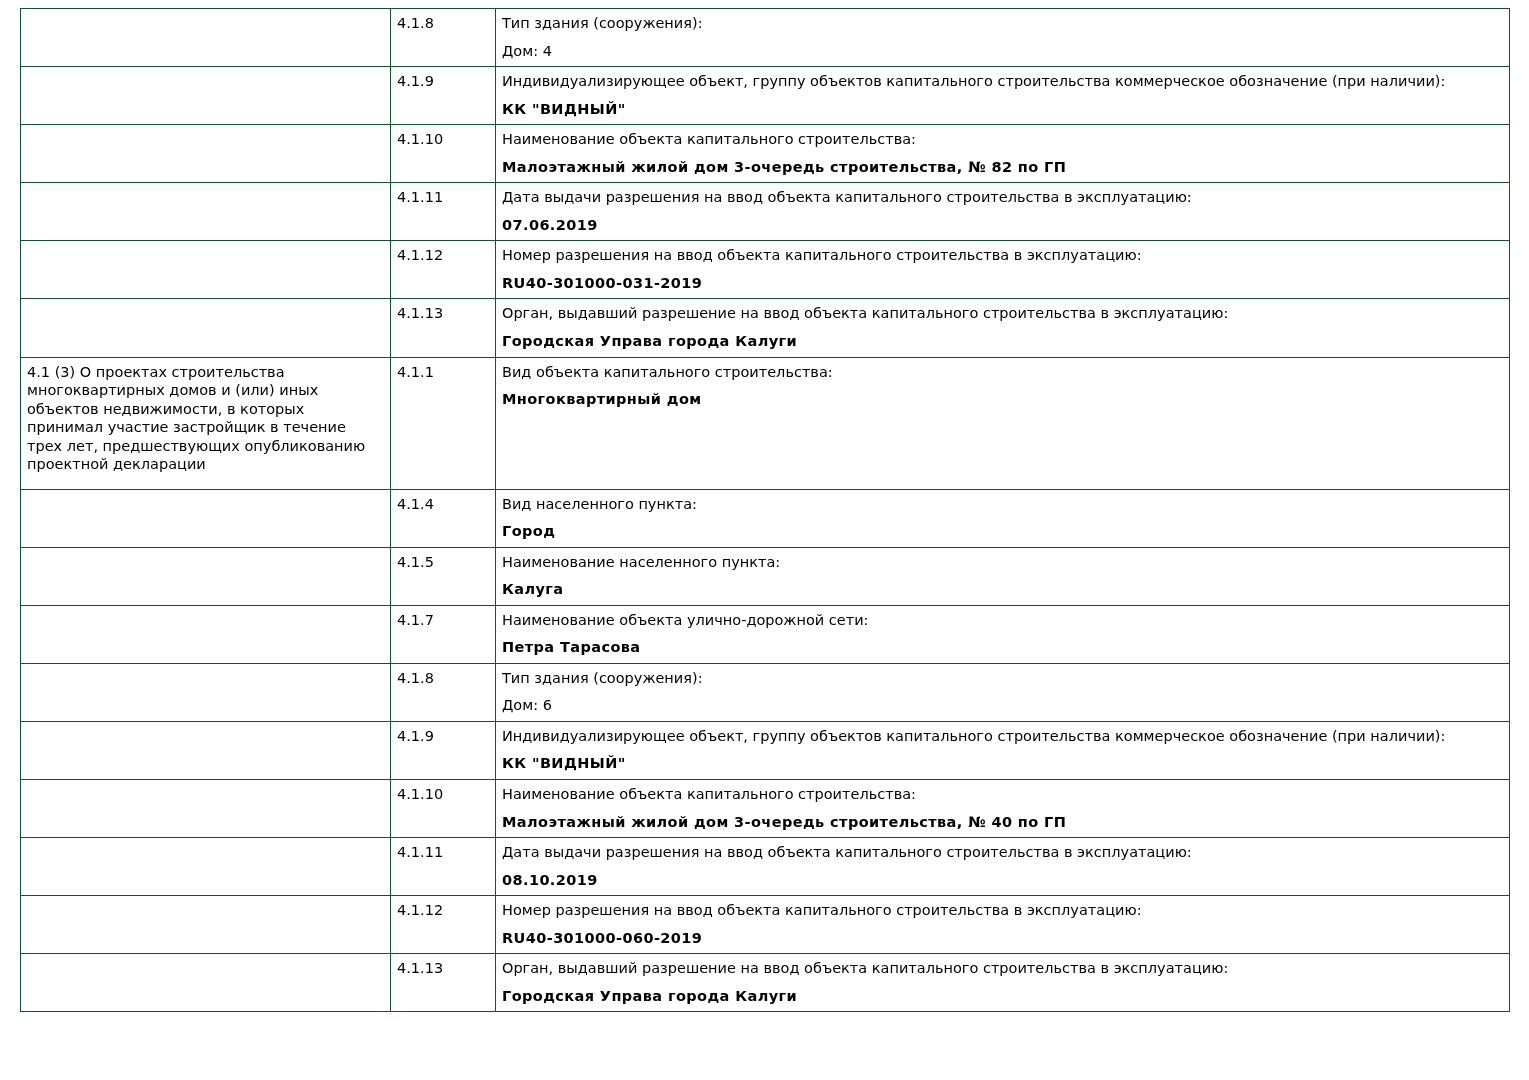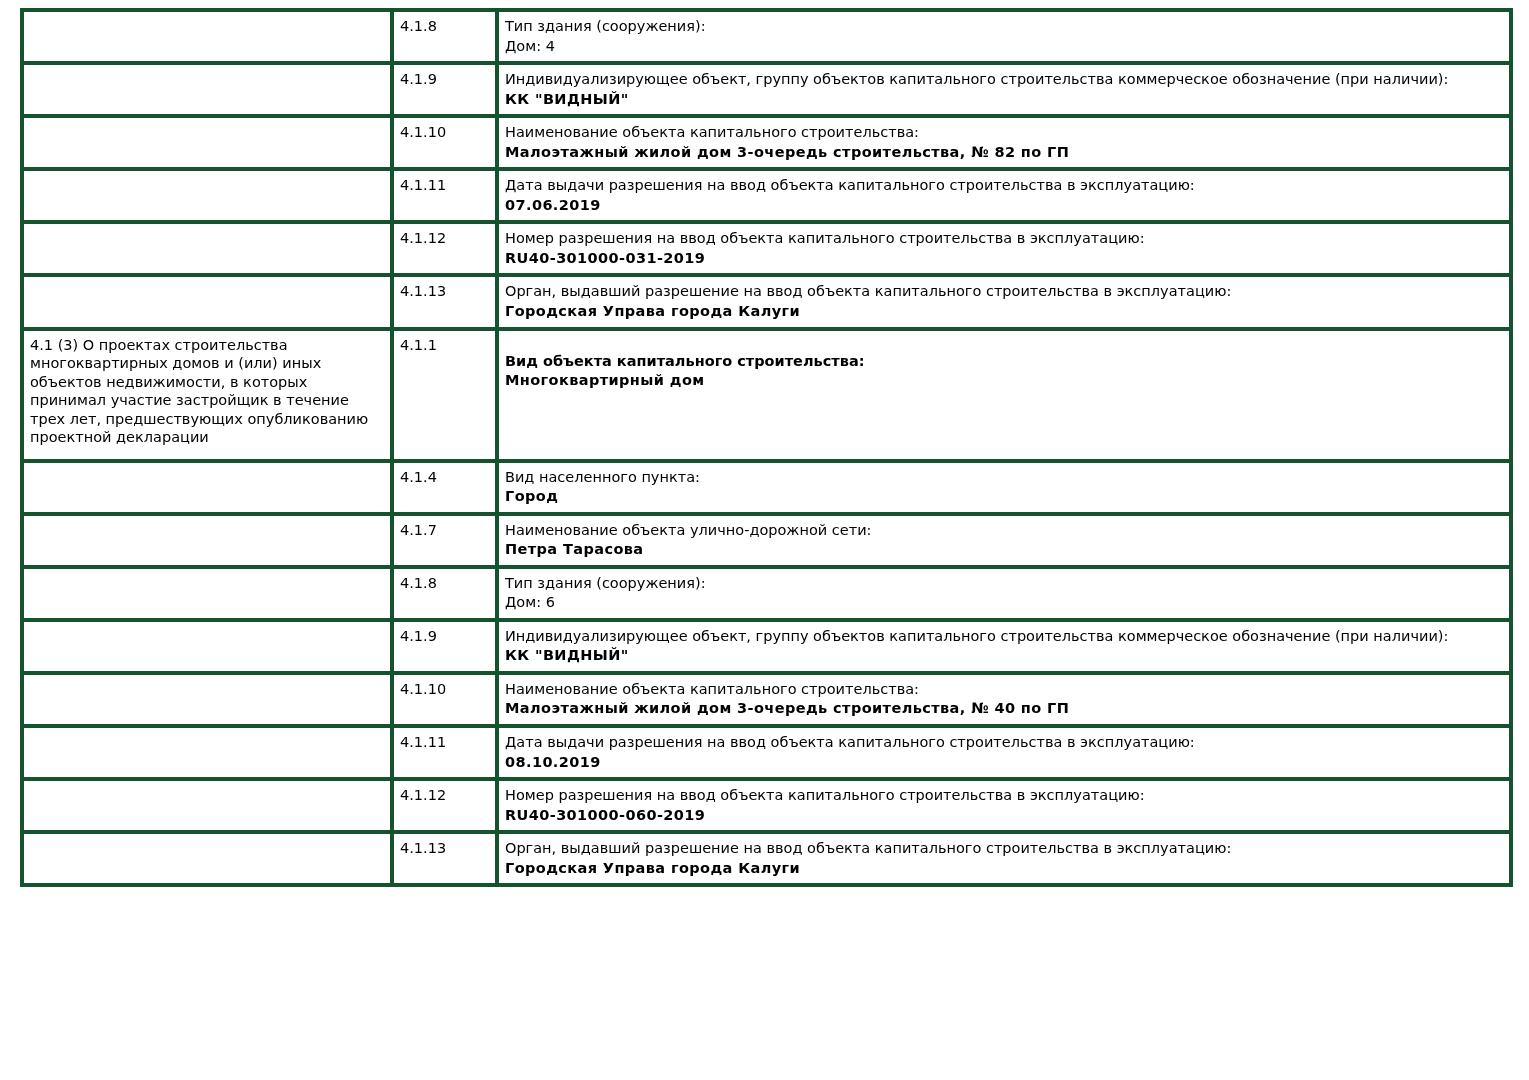--- a/index.html
+++ b/index.html
@@ -17,21 +17,21 @@
     width: 1529px;
     box-sizing: border-box;
     padding: 8px 20px 0 20px;
   }
   table.decl {
     border-collapse: collapse;
     width: 1489px;
     table-layout: fixed;
   }
   table.decl td {
-    border: 4px solid #14532d;
+    border: 1px solid #14532d;
     vertical-align: top;
     padding: 5px 6px 6px 6px;
     font-size: 14.5px;
     line-height: 1.28;
   }
   col.c-section { width: 370px; }
   col.c-num     { width: 105px; }
   col.c-body    { width: 1014px; }
 
   .section-cell {
@@ -44,30 +44,30 @@
     font-size: 14.5px;
     white-space: nowrap;
   }
   .label {
     font-weight: normal;
     white-space: normal;
   }
   .value {
     font-weight: bold;
     letter-spacing: 0.4px;
-    margin-top: 1px;
+    margin-top: 9px;
   }
   .value.plain {
     font-weight: normal;
     letter-spacing: 0;
   }
   .mid {
     vertical-align: middle;
   }
-  .tall .label { margin-top: 16px; font-weight: bold; }
+  .tall .label { margin-top: 0; }
   .empty-cell { padding: 0; }
 </style>
 </head>
 <body>
 
 <div class="page">
   <table class="decl">
     <colgroup>
       <col class="c-section">
       <col class="c-num">
@@ -142,20 +142,28 @@
 
       <tr>
         <td class="empty-cell"></td>
         <td class="num-cell mid">4.1.4</td>
         <td>
           <div class="label">Вид населенного пункта:</div>
           <div class="value">Город</div>
         </td>
       </tr>
 
+      <tr>
+        <td class="empty-cell"></td>
+        <td class="num-cell mid">4.1.5</td>
+        <td>
+          <div class="label">Наименование населенного пункта:</div>
+          <div class="value">Калуга</div>
+        </td>
+      </tr>
 
 
       <tr>
         <td class="empty-cell"></td>
         <td class="num-cell mid">4.1.7</td>
         <td>
           <div class="label">Наименование объекта улично-дорожной сети:</div>
           <div class="value">Петра Тарасова</div>
         </td>
       </tr>

